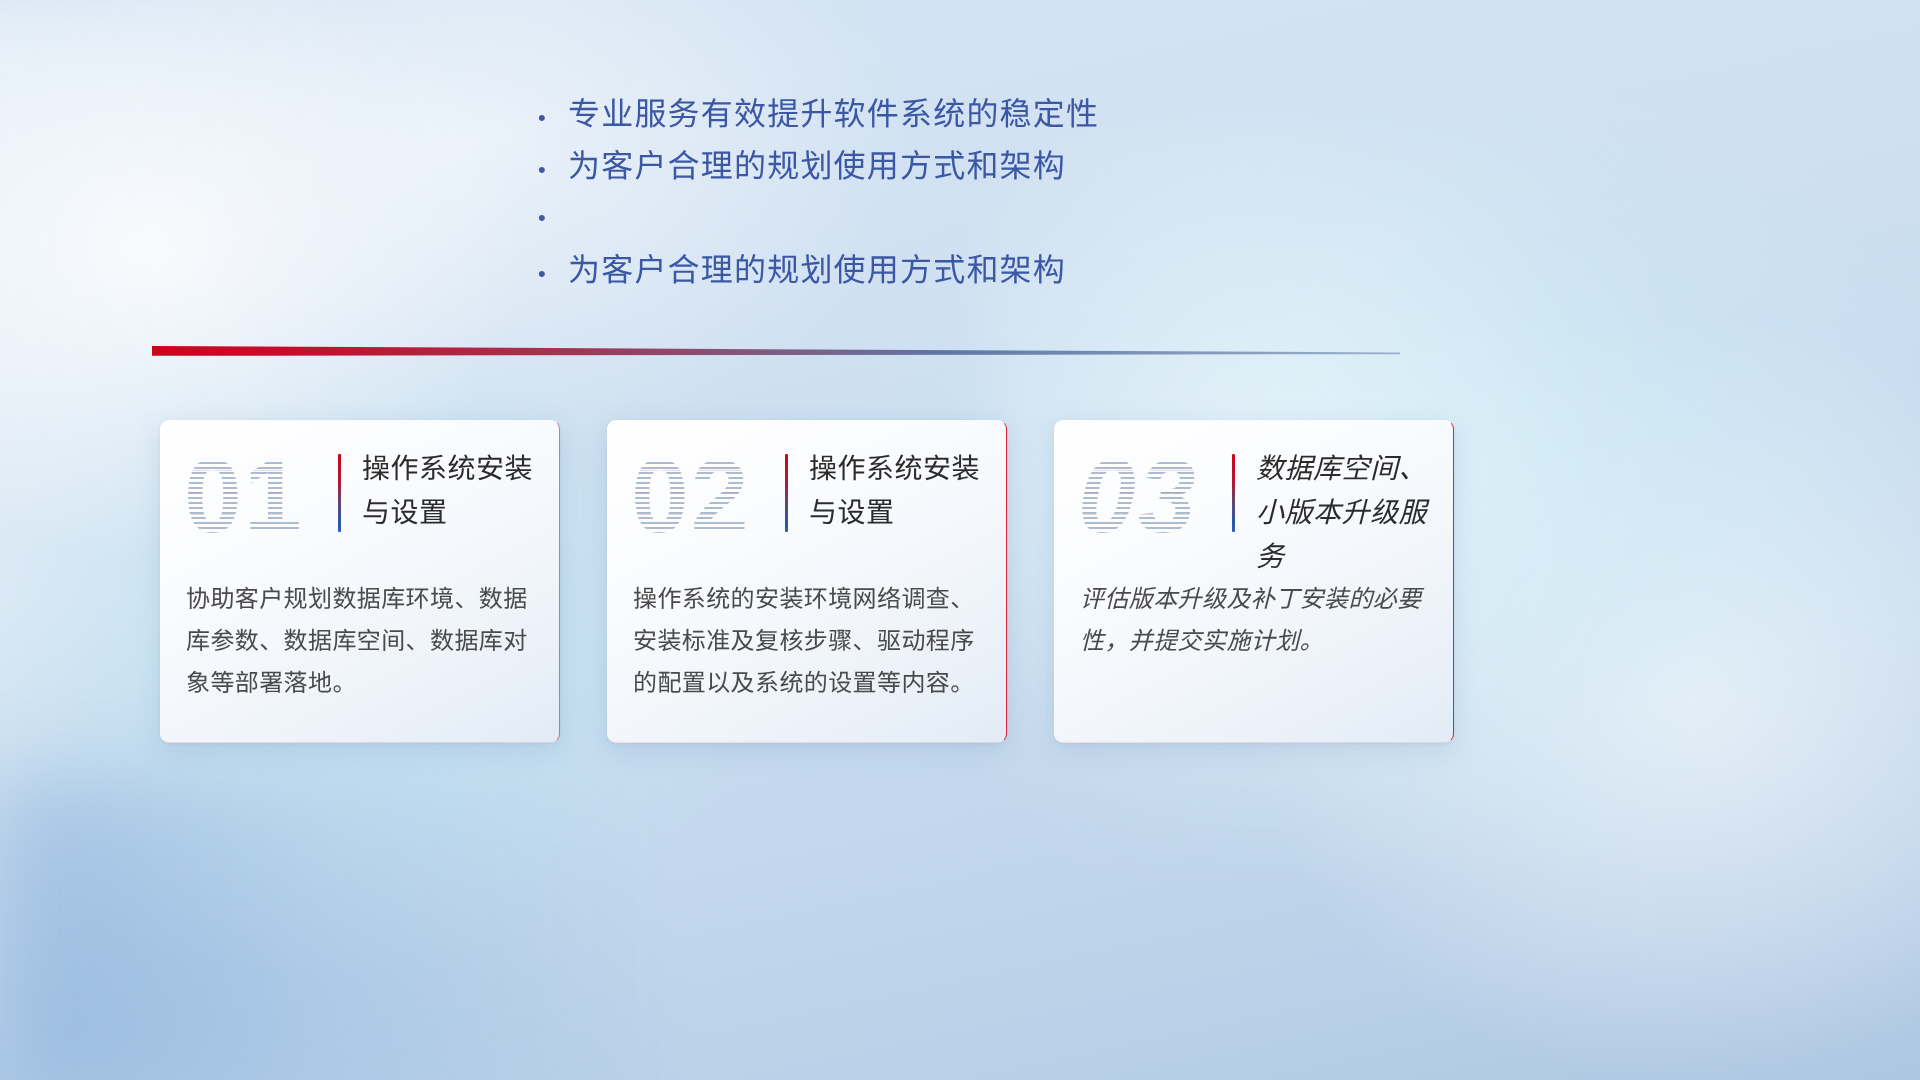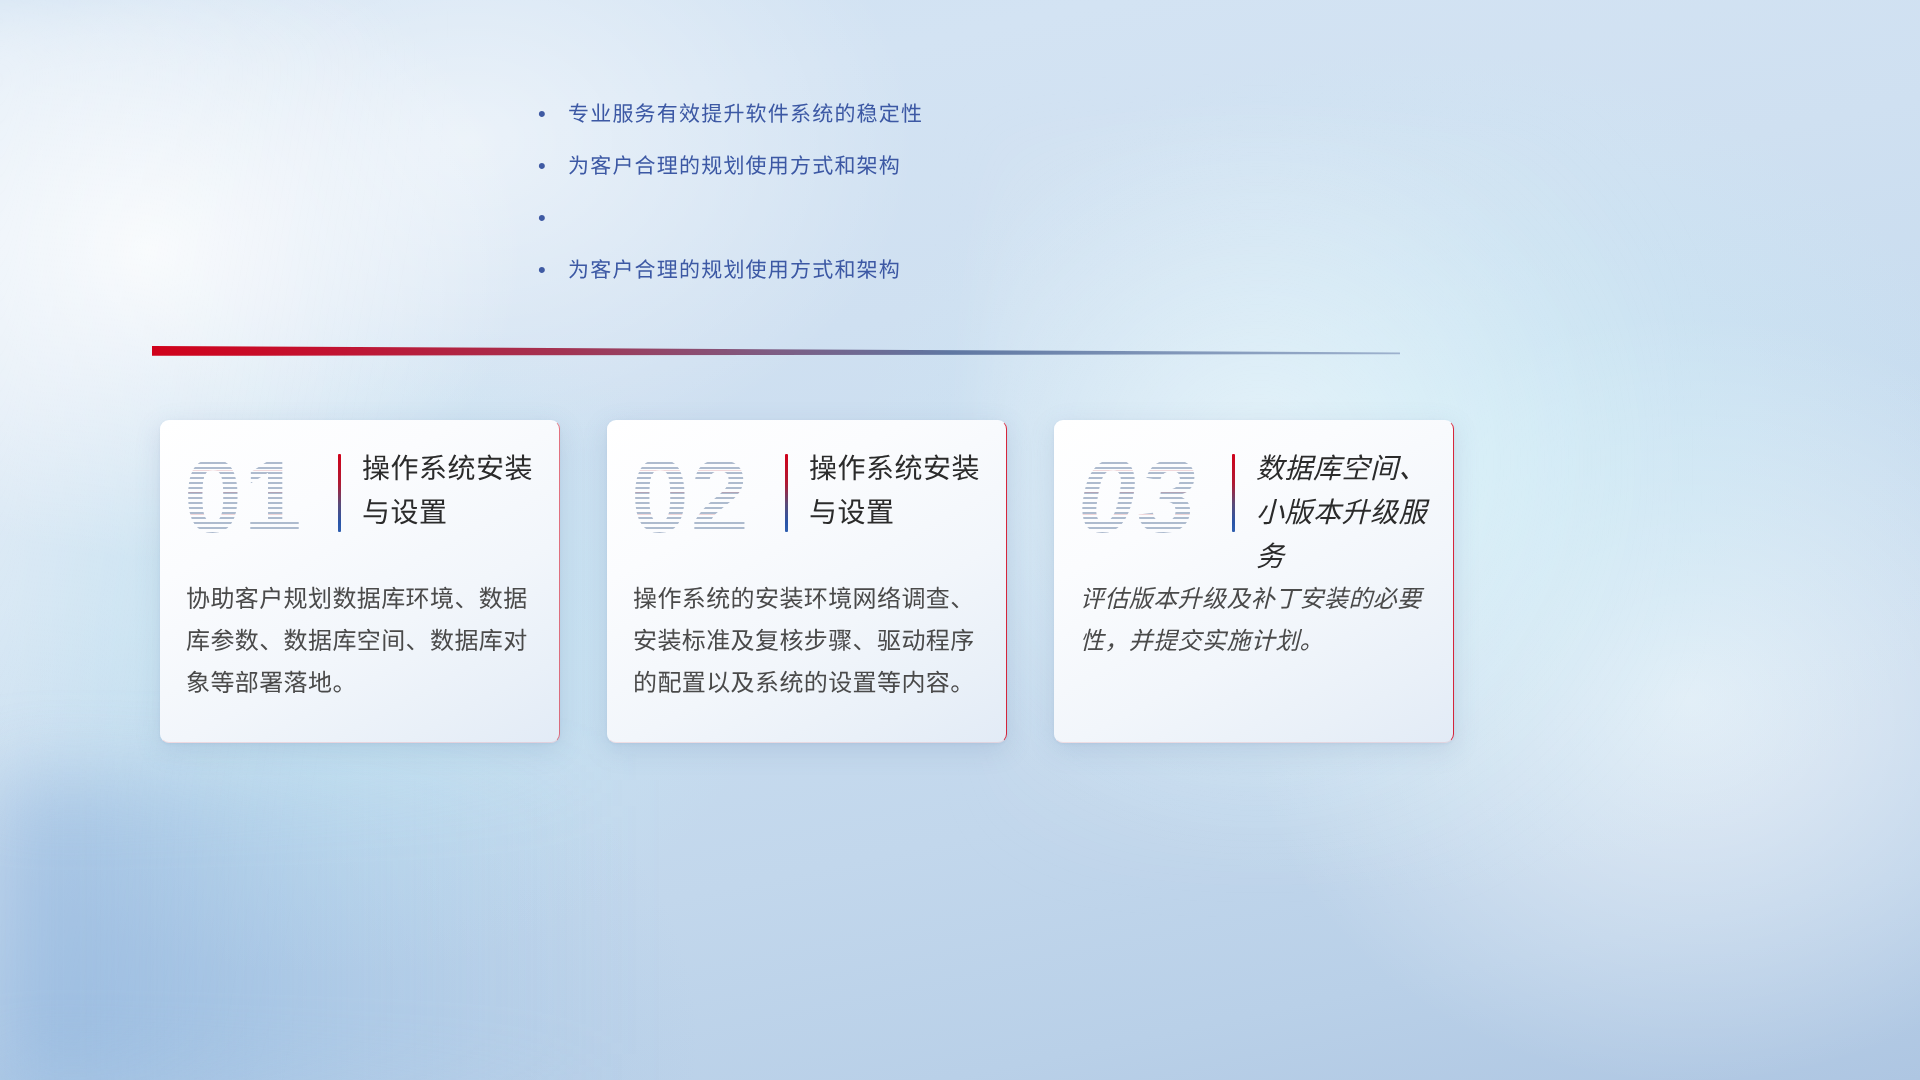--- a/index.html
+++ b/index.html
@@ -80,21 +80,21 @@
   .bullet-dot {
     width: 30px;
     flex: 0 0 30px;
     color: #3f5aa3;
     font-size: 22px;
     line-height: 52px;
     text-align: left;
   }
   .bullet-text {
     color: #3c58a4;
-    font-size: 21px;
+    font-size: 32px;
     line-height: 52px;
     letter-spacing: 1.2px;
     font-weight: 400;
     white-space: nowrap;
   }
 
   
   #divider-wrap {
     position: absolute;
     left: 152px;

